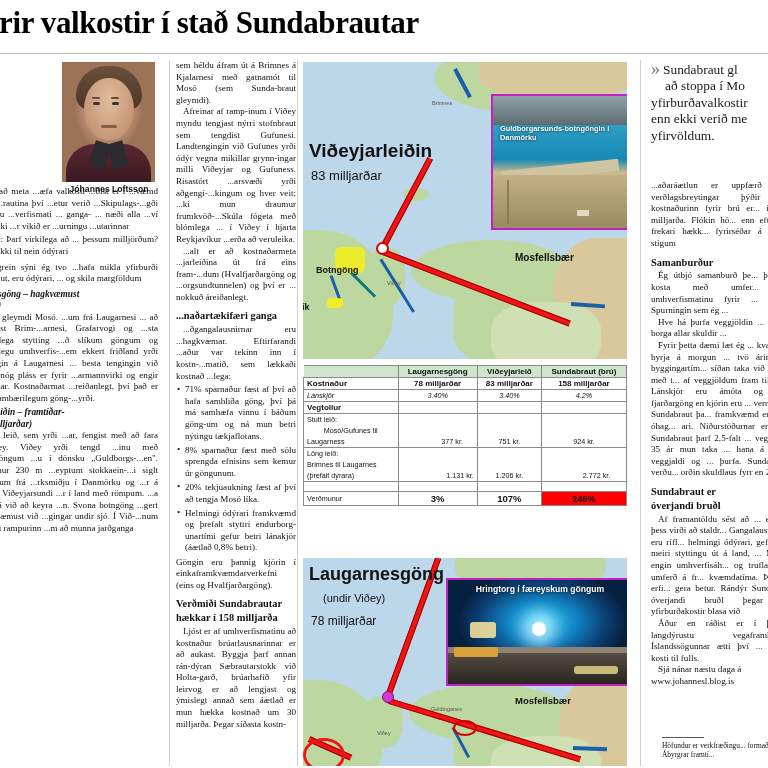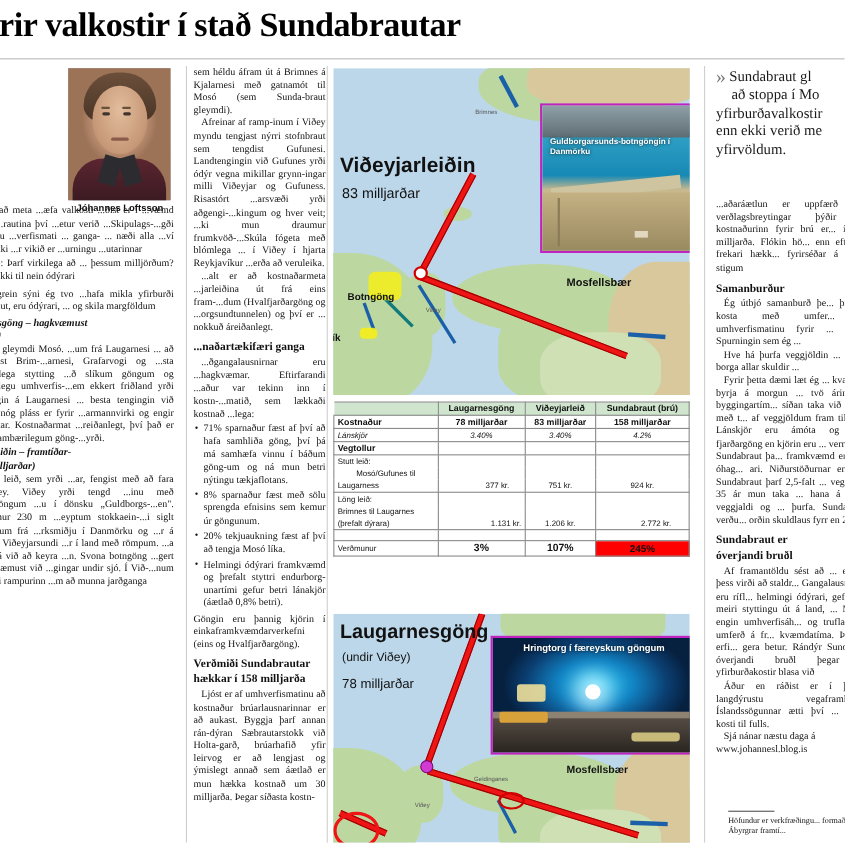--- a/index.html
+++ b/index.html
@@ -296,21 +296,21 @@
     <div class="redline" style="left:84px;top:138px;width:150px;transform:rotate(-70deg);"></div>
     <div class="redline" style="left:86px;top:140px;width:200px;transform:rotate(17deg);"></div>
     <div class="redline" style="left:6px;top:178px;width:46px;transform:rotate(24deg);"></div>
     <div class="blueline" style="left:270px;top:188px;width:34px;transform:rotate(2deg);"></div>
     <div class="blueline" style="left:150px;top:168px;width:34px;height:2.5px;transform:rotate(62deg);"></div>
     <div style="position:absolute;left:79px;top:133px;width:10px;height:10px;background:#d23bd2;border:1.5px solid #7a0a7a;border-radius:50%;"></div>
     <div style="position:absolute;left:150px;top:162px;width:20px;height:12px;border:2px solid #d40000;border-radius:50%;"></div>
     <div style="position:absolute;left:0px;top:180px;width:36px;height:28px;border:3px solid #f01515;border-radius:50%;"></div>
 
     <div class="maplabel" style="left:6px;top:6px;font-size:18px;">Laugarnesgöng</div>
-    <div class="maplabel" style="left:8px;top:34px;font-size:11px;font-weight:normal;">(undir Viðey)</div>
+    <div class="maplabel" style="left:20px;top:34px;font-size:11px;font-weight:normal;">(undir Viðey)</div>
     <div class="maplabel" style="left:8px;top:56px;font-size:12px;font-weight:normal;">78 milljarðar</div>
     <div class="maplabel" style="left:212px;top:137px;font-size:9.5px;">Mosfellsbær</div>
     <div class="maplabel" style="left:128px;top:148px;font-size:5.5px;font-weight:normal;color:#555;">Geldinganes</div>
     <div class="maplabel" style="left:74px;top:172px;font-size:5.5px;font-weight:normal;color:#555;">Viðey</div>
 
     <div class="inset" id="inset-bottom">
       <div style="position:absolute;inset:0;background:radial-gradient(ellipse 85px 52px at 52% 40%, #2ec8f0 0%, #1184c4 40%, #0b3f72 75%, #06203f 100%);"></div>
       <div style="position:absolute;left:50%;top:40%;width:14px;height:14px;margin-left:-7px;border-radius:50%;background:#ffffff;box-shadow:0 0 16px 10px rgba(190,240,255,.85);"></div>
       <div style="position:absolute;left:0;bottom:0;width:100%;height:34%;background:linear-gradient(180deg,#5a5148,#2a2520);"></div>
       <div style="position:absolute;left:0;bottom:30%;width:100%;height:6px;background:#8e8272;"></div>

